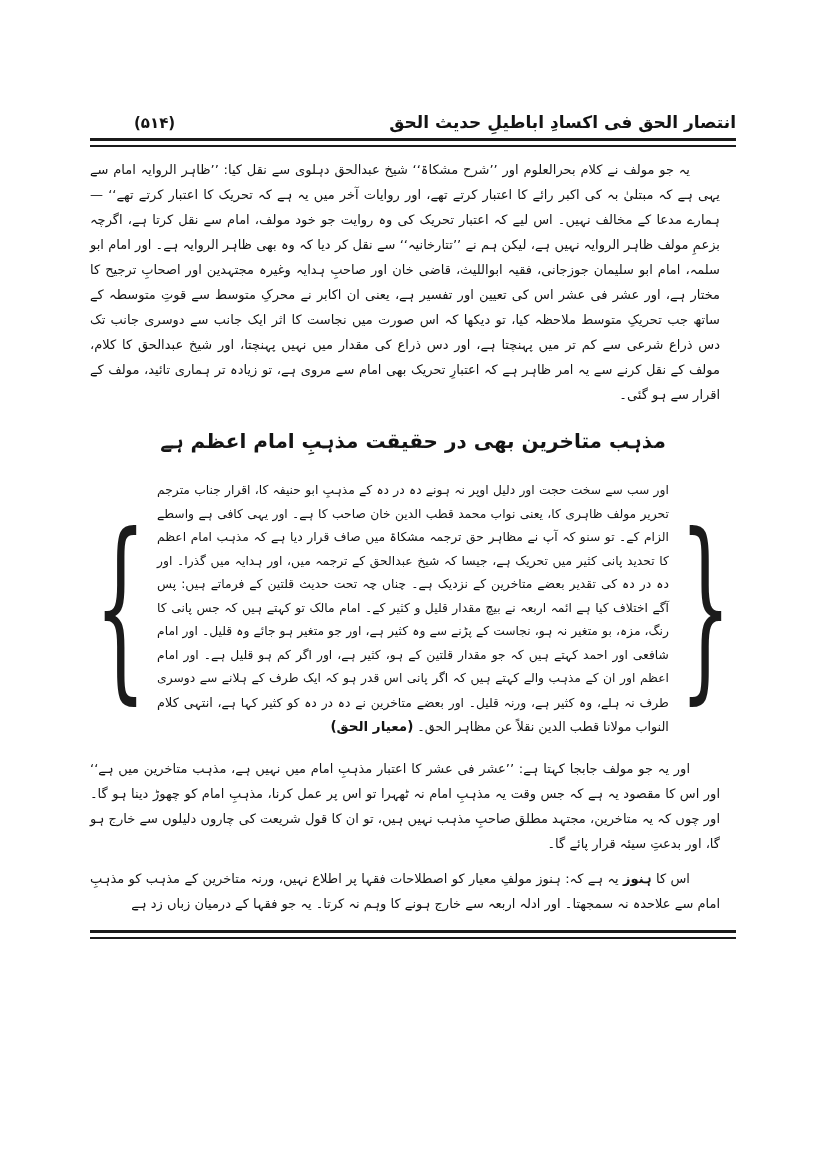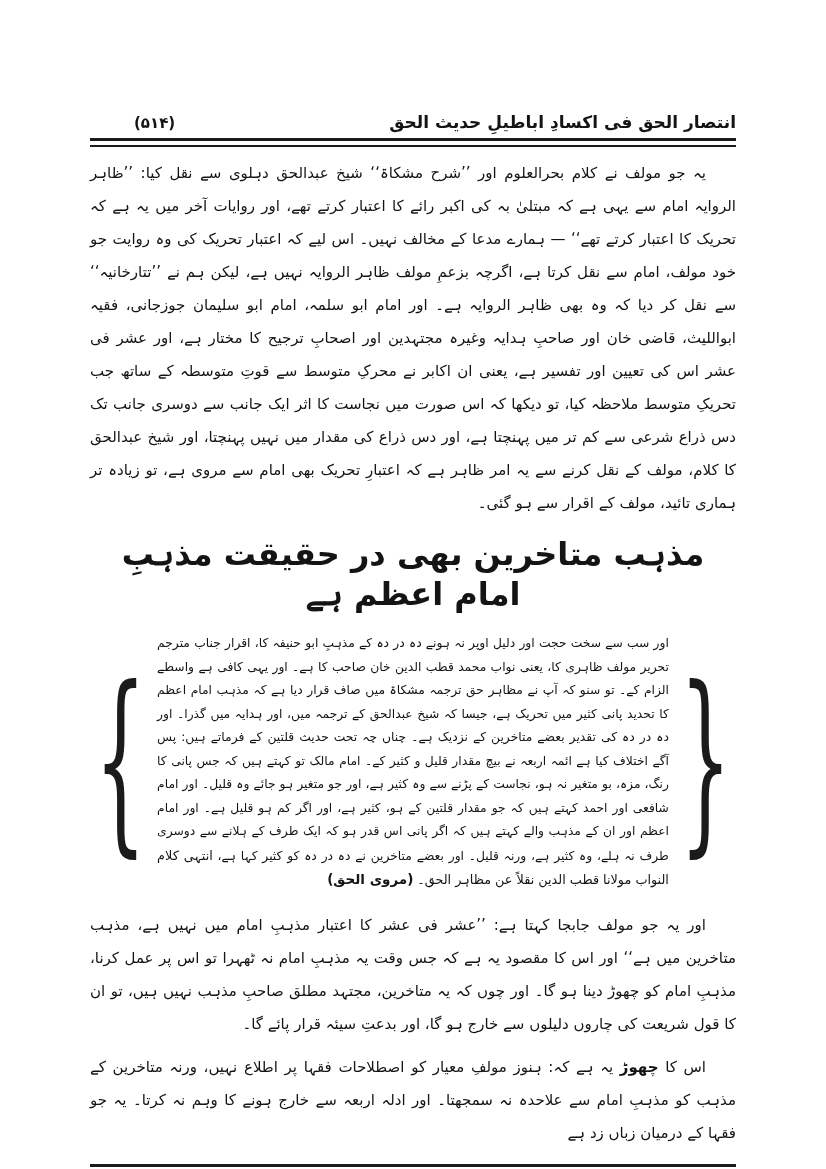--- a/index.html
+++ b/index.html
@@ -15,25 +15,25 @@
     direction:rtl;display:flex;justify-content:space-between;align-items:flex-end;
     margin-bottom:6px;
   }
   .hdr .title{font-size:17px;font-weight:bold;letter-spacing:0;}
   .hdr .pnum{font-size:15px;font-weight:bold;direction:ltr;margin-left:44px;}
   .dblrule{height:4px;border-top:3px solid #1b1b1b;border-bottom:2px solid #1b1b1b;}
   .dblrule.bottom{border-top-width:3px;border-bottom-width:2px;margin-top:14px;}
   
   .bodytext{direction:rtl;}
   p.para{
-    font-size:15px;line-height:33px;text-align:justify;text-justify:inter-word;
-    margin:10px 0 0 0;text-indent:30px;
+    font-size:13px;line-height:25px;text-align:justify;text-justify:inter-word;
+    margin:10px 16px 0 0;text-indent:30px;
   }
   h1.heading{
-    font-size:32px;line-height:40px;font-weight:bold;text-align:center;
+    font-size:20px;line-height:40px;font-weight:bold;text-align:center;
     margin:14px 0 8px 0;
   }
   
   .brace-block{
     direction:ltr; 
     display:flex;align-items:stretch;justify-content:center;
     margin:2px 0 4px 0;
   }
   .brace{
     flex:0 0 34px;display:flex;align-items:center;justify-content:center;
@@ -67,28 +67,28 @@
 
     <h1 class="heading">مذہب متاخرین بھی در حقیقت مذہبِ امام اعظم ہے</h1>
 
     <div class="brace-block">
       <div class="brace">
         <span>{</span>
       </div>
       <div class="brace-inner">
         <span>اور سب سے سخت حجت اور دلیل اوپر نہ ہونے دہ در دہ کے مذہبِ ابو حنیفہ کا، اقرار جناب مترجم تحریر مولف ظاہری کا، یعنی نواب محمد قطب الدین خان صاحب کا ہے۔ اور یہی کافی ہے واسطے الزام کے۔ تو سنو کہ آپ نے مظاہر حق ترجمہ مشکاۃ میں صاف قرار دیا ہے کہ مذہب امام اعظم کا تحدید پانی کثیر میں تحریک ہے، جیسا کہ شیخ عبدالحق کے ترجمہ میں، اور ہدایہ میں گذرا۔ اور دہ در دہ کی تقدیر بعضے متاخرین کے نزدیک ہے۔ چناں چہ تحت حدیث قلتین کے فرماتے ہیں: پس آگے اختلاف کیا ہے ائمہ اربعہ نے بیچ مقدار قلیل و کثیر کے۔ امام مالک تو کہتے ہیں کہ جس پانی کا رنگ، مزہ، بو متغیر نہ ہو، نجاست کے پڑنے سے وہ کثیر ہے، اور جو متغیر ہو جائے وہ قلیل۔ اور امام شافعی اور احمد کہتے ہیں کہ جو مقدار قلتین کے ہو، کثیر ہے، اور اگر کم ہو قلیل ہے۔ اور امام اعظم اور ان کے مذہب والے کہتے ہیں کہ اگر پانی اس قدر ہو کہ ایک طرف کے ہلانے سے دوسری طرف نہ ہلے، وہ کثیر ہے، ورنہ قلیل۔ اور بعضے متاخرین نے دہ در دہ کو کثیر کہا ہے،</span>
         <span class="citation">انتہی کلام النواب مولانا قطب الدین نقلاً عن مظاہر الحق۔</span>
-        <span class="source">(مروی الحق)</span>
+        <span class="source">(معیار الحق)</span>
       </div>
       <div class="brace">
         <span>}</span>
       </div>
     </div>
 
     <p class="para">اور یہ جو مولف جابجا کہتا ہے: ’’عشر فی عشر کا اعتبار مذہبِ امام میں نہیں ہے، مذہب متاخرین میں ہے‘‘ اور اس کا مقصود یہ ہے کہ جس وقت یہ مذہبِ امام نہ ٹھہرا تو اس پر عمل کرنا، مذہبِ امام کو چھوڑ دینا ہو گا۔ اور چوں کہ یہ متاخرین، مجتہد مطلق صاحبِ مذہب نہیں ہیں، تو ان کا قول شریعت کی چاروں دلیلوں سے خارج ہو گا، اور بدعتِ سیئہ قرار پائے گا۔</p>
 
-    <p class="para"><span>اس کا </span><b class="inlinebold">چھوڑ</b><span> یہ ہے کہ: ہنوز مولفِ معیار کو اصطلاحات فقہا پر اطلاع نہیں، ورنہ متاخرین کے مذہب کو مذہبِ امام سے علاحدہ نہ سمجھتا۔ اور ادلہ اربعہ سے خارج ہونے کا وہم نہ کرتا۔ یہ جو فقہا کے درمیان زباں زد ہے</span></p>
+    <p class="para"><span>اس کا </span><b class="inlinebold">ہنوز</b><span> یہ ہے کہ: ہنوز مولفِ معیار کو اصطلاحات فقہا پر اطلاع نہیں، ورنہ متاخرین کے مذہب کو مذہبِ امام سے علاحدہ نہ سمجھتا۔ اور ادلہ اربعہ سے خارج ہونے کا وہم نہ کرتا۔ یہ جو فقہا کے درمیان زباں زد ہے</span></p>
 
   </div>
 
   <div class="dblrule bottom"></div>
 
 </div>
 
 </body></html>

